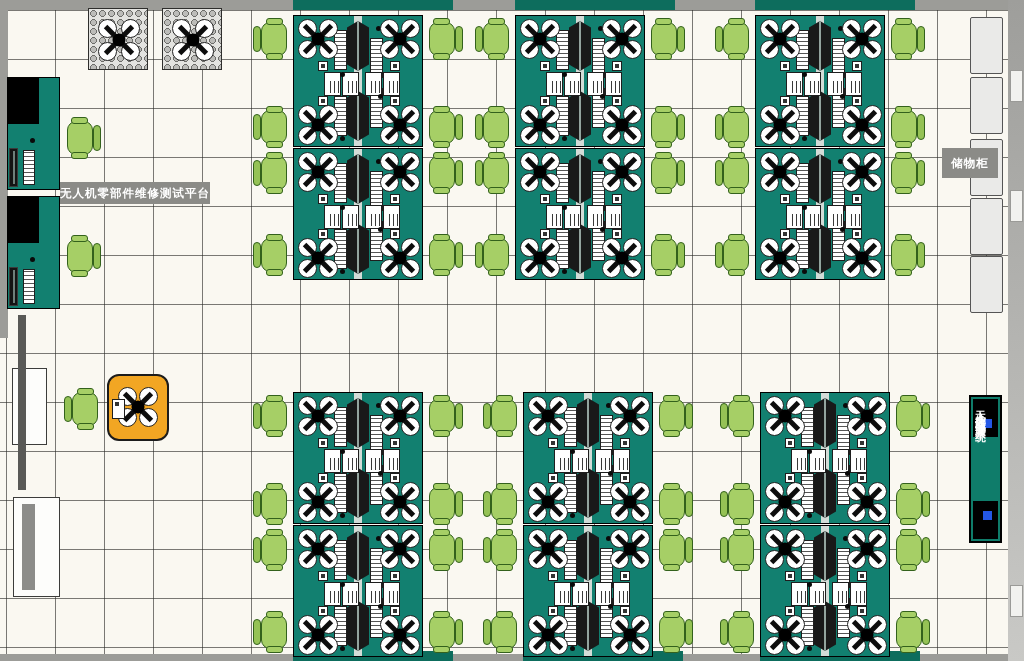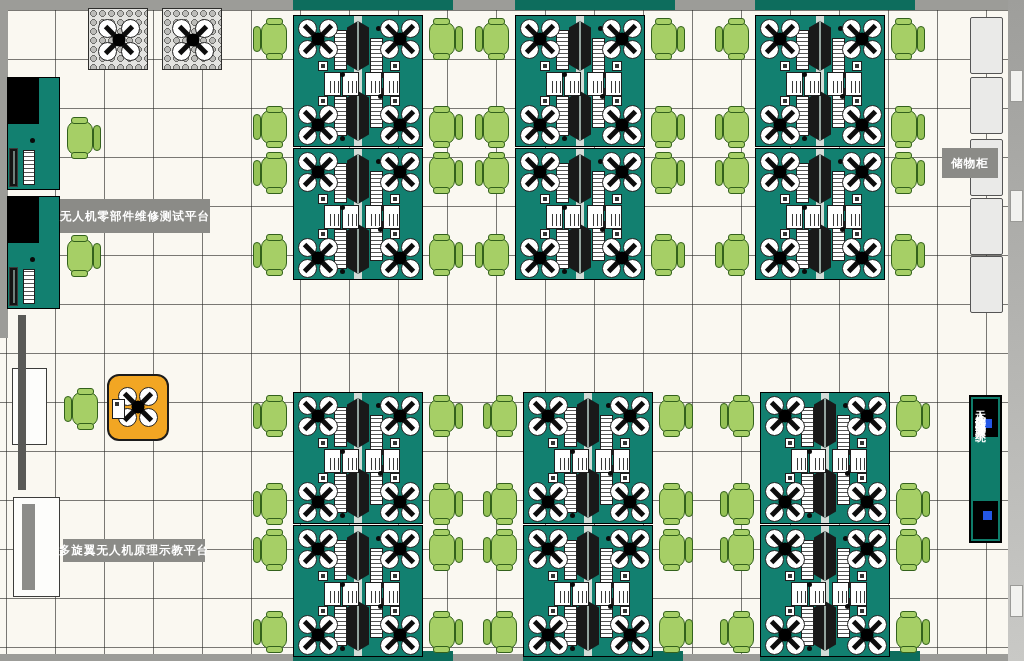--- a/index.html
+++ b/index.html
@@ -115,21 +115,21 @@
   }
 
   
   .label {
     position:absolute; background:#8b8b87; color:#fff; font-weight:bold;
     font-size:11.5px; letter-spacing:1px; display:flex; align-items:center;
     justify-content:center; text-align:center; z-index:9; padding:2px 3px;
     white-space:nowrap;
   }
   .label-top { left:63px; top:76px; width:176px; height:24px; }
-  .label-mid { left:60px; top:182px; width:150px; height:34px;margin-top:17px; }
+  .label-mid { left:60px; top:182px; width:150px; height:22px; }
   .label-bottom { left:63px; top:539px; width:142px; height:23px; }
   .label-storage { left:942px; top:148px; width:56px; height:30px; }
 </style>
 </head>
 <body>
 
 <div class="scene">
   <div class="abs wall-top"></div>
   <div class="abs wall-bottom"></div>
   <div class="abs wall-left"></div>
@@ -1210,15 +1210,14 @@
     <div class="bpanel bp-top">
       <i class="bsq" style="top:20px;"></i>
     </div>
     <div class="bpanel bp-bot">
       <i class="bsq" style="top:10px;"></i>
     </div>
     <div class="btext">无人机智能电池管理系统</div>
   </div>
 
   <div class="label label-mid">无人机零部件维修测试平台</div>
-  <div class="label label-bottom">多旋翼无人机原理示教平台</div>
   <div class="label label-storage">储物柜</div>
 </div>
 
 </body></html>

